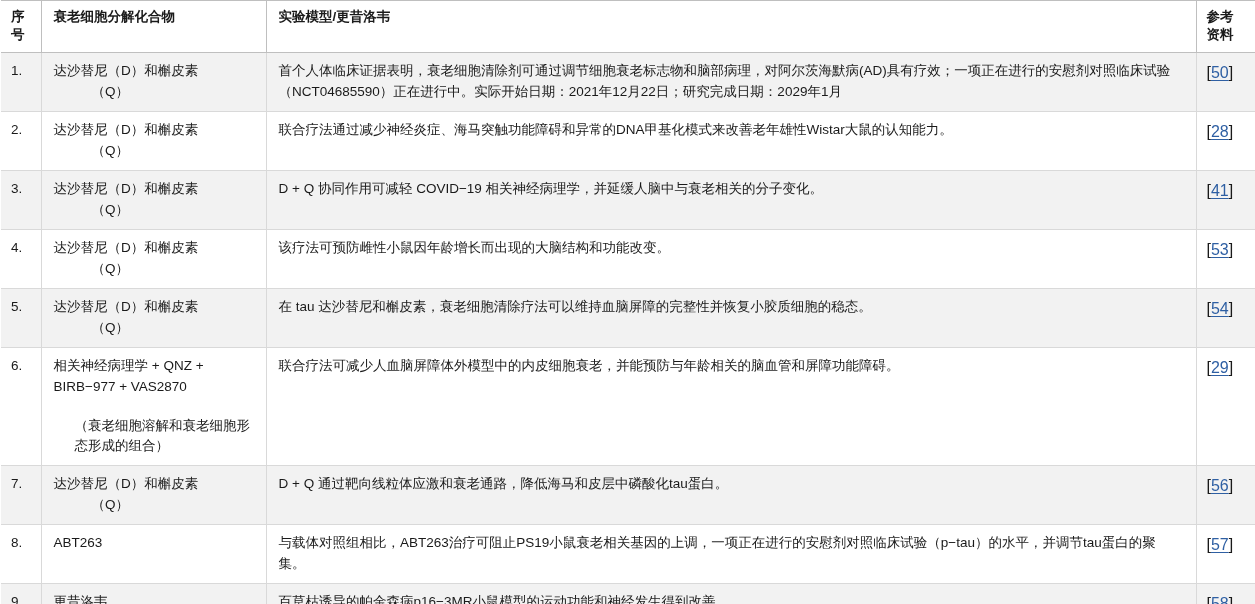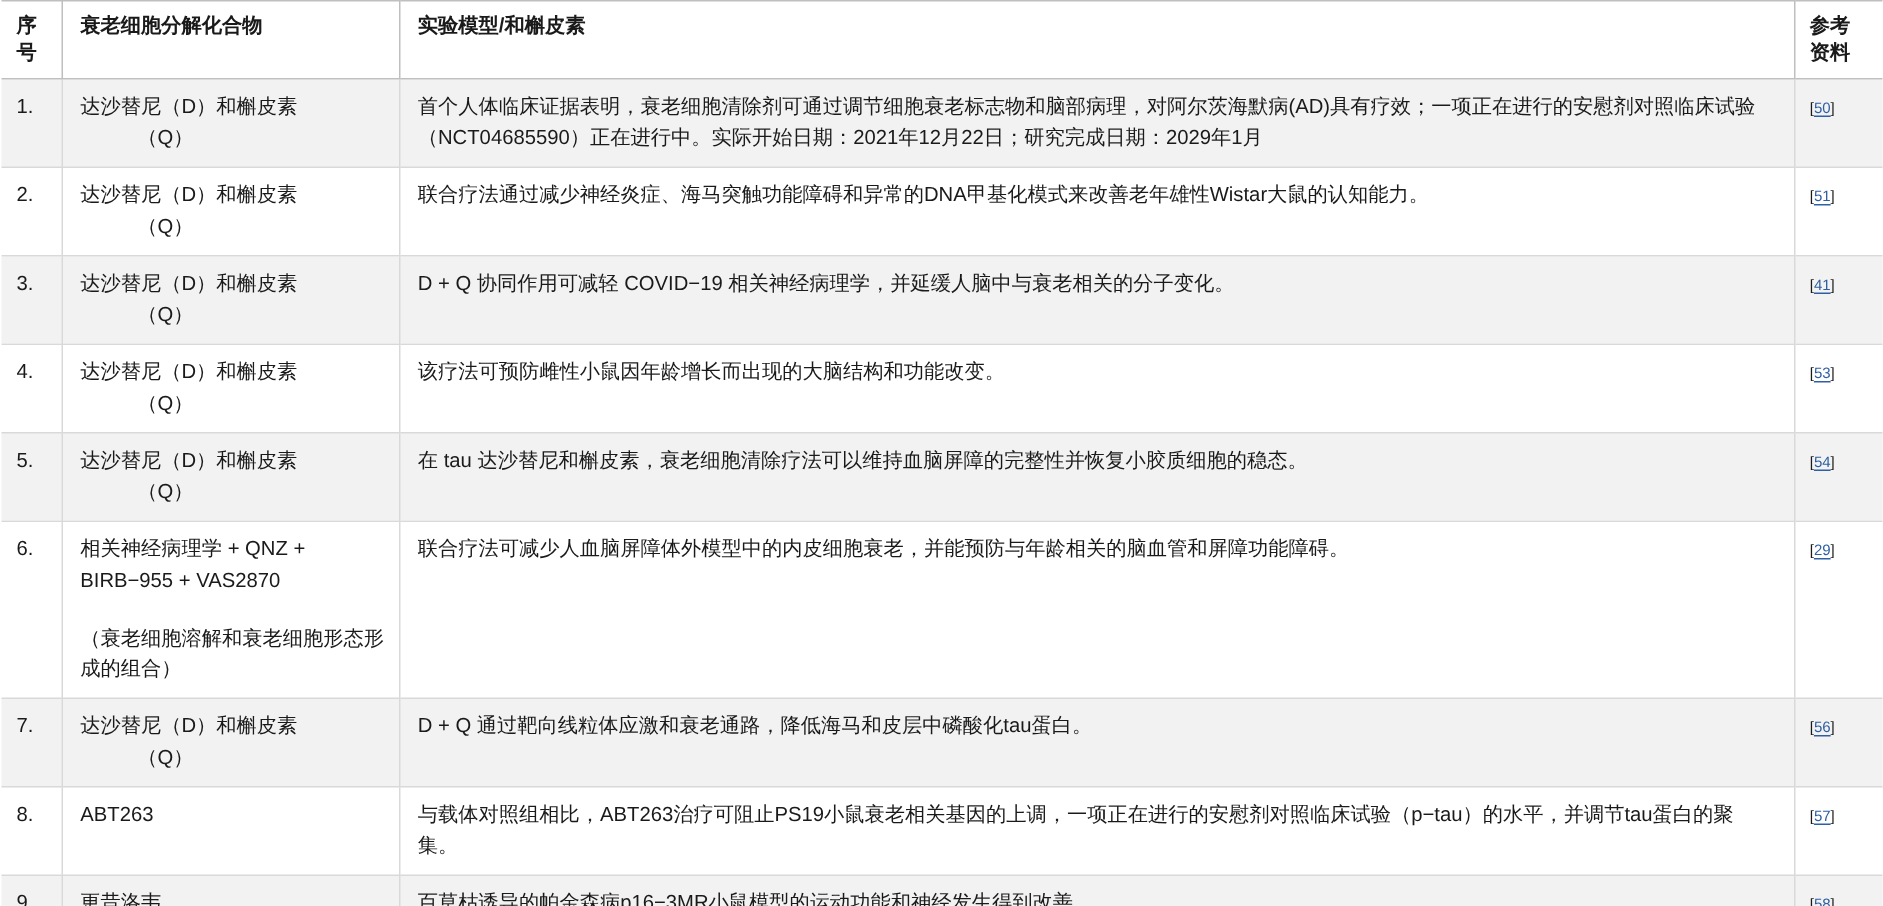--- a/index.html
+++ b/index.html
@@ -81,34 +81,35 @@
   tr.row-alt td {
     background: #f2f2f2;
   }
   tr.row-plain td {
     background: #ffffff;
   }
   .ref-link {
     color: #2e5fa3;
     text-decoration: none;
     white-space: nowrap;
-    font-size: 10px;
+    font-size: 16px;
   }
   .ref-link .br { color: #1a1a1a; }
   .ref-link u {
     text-decoration: underline;
     text-underline-offset: 2px;
   }
   .cmpd-line2 {
     display: block;
     padding-left: 38px;
   }
   .cmpd-note {
     display: block;
     margin-top: 18px;
+    margin-left: 21px;
   }
   .cmpd-sub {
     display: block;
   }
   .last-row td { border-bottom: 1px solid #bfbfbf; }
 </style>
 </head>
 <body>
 
 <div class="table-wrap">
@@ -119,21 +120,21 @@
       <col class="col-model">
       <col class="col-ref">
     </colgroup>
     <thead>
       <tr>
         <th class="col-num">
           <span>序</span><br>
           <span>号</span>
         </th>
         <th class="col-cmpd">衰老细胞分解化合物</th>
-        <th class="col-model">实验模型/和槲皮素</th>
+        <th class="col-model">实验模型/更昔洛韦</th>
         <th class="col-ref">
           <span>参考</span><br>
           <span>资料</span>
         </th>
       </tr>
     </thead>
     <tbody>
 
       <tr class="row-alt">
         <td class="cell-num">1.</td>
@@ -148,21 +149,21 @@
       </tr>
 
       <tr class="row-plain">
         <td class="cell-num">2.</td>
         <td class="cell-cmpd">
           <span>达沙替尼（D）和槲皮素</span>
           <span class="cmpd-line2">（Q）</span>
         </td>
         <td class="cell-model">联合疗法通过减少神经炎症、海马突触功能障碍和异常的DNA甲基化模式来改善老年雄性Wistar大鼠的认知能力。</td>
         <td class="cell-ref">
-          <span class="ref-link"><span class="br">[</span><u>51</u><span class="br">]</span></span>
+          <span class="ref-link"><span class="br">[</span><u>28</u><span class="br">]</span></span>
         </td>
       </tr>
 
       <tr class="row-alt">
         <td class="cell-num">3.</td>
         <td class="cell-cmpd">
           <span>达沙替尼（D）和槲皮素</span>
           <span class="cmpd-line2">（Q）</span>
         </td>
         <td class="cell-model">D + Q 协同作用可减轻 COVID−19 相关神经病理学，并延缓人脑中与衰老相关的分子变化。</td>
@@ -192,21 +193,21 @@
         <td class="cell-model">在 tau 达沙替尼和槲皮素，衰老细胞清除疗法可以维持血脑屏障的完整性并恢复小胶质细胞的稳态。</td>
         <td class="cell-ref">
           <span class="ref-link"><span class="br">[</span><u>54</u><span class="br">]</span></span>
         </td>
       </tr>
 
       <tr class="row-plain">
         <td class="cell-num">6.</td>
         <td class="cell-cmpd">
           <span>相关神经病理学 + QNZ +</span>
-          <span class="cmpd-sub">BIRB−955 + VAS2870</span>
+          <span class="cmpd-sub">BIRB−977 + VAS2870</span>
           <span class="cmpd-note">（衰老细胞溶解和衰老细胞形态形成的组合）</span>
         </td>
         <td class="cell-model">联合疗法可减少人血脑屏障体外模型中的内皮细胞衰老，并能预防与年龄相关的脑血管和屏障功能障碍。</td>
         <td class="cell-ref">
           <span class="ref-link"><span class="br">[</span><u>29</u><span class="br">]</span></span>
         </td>
       </tr>
 
       <tr class="row-alt">
         <td class="cell-num">7.</td>

